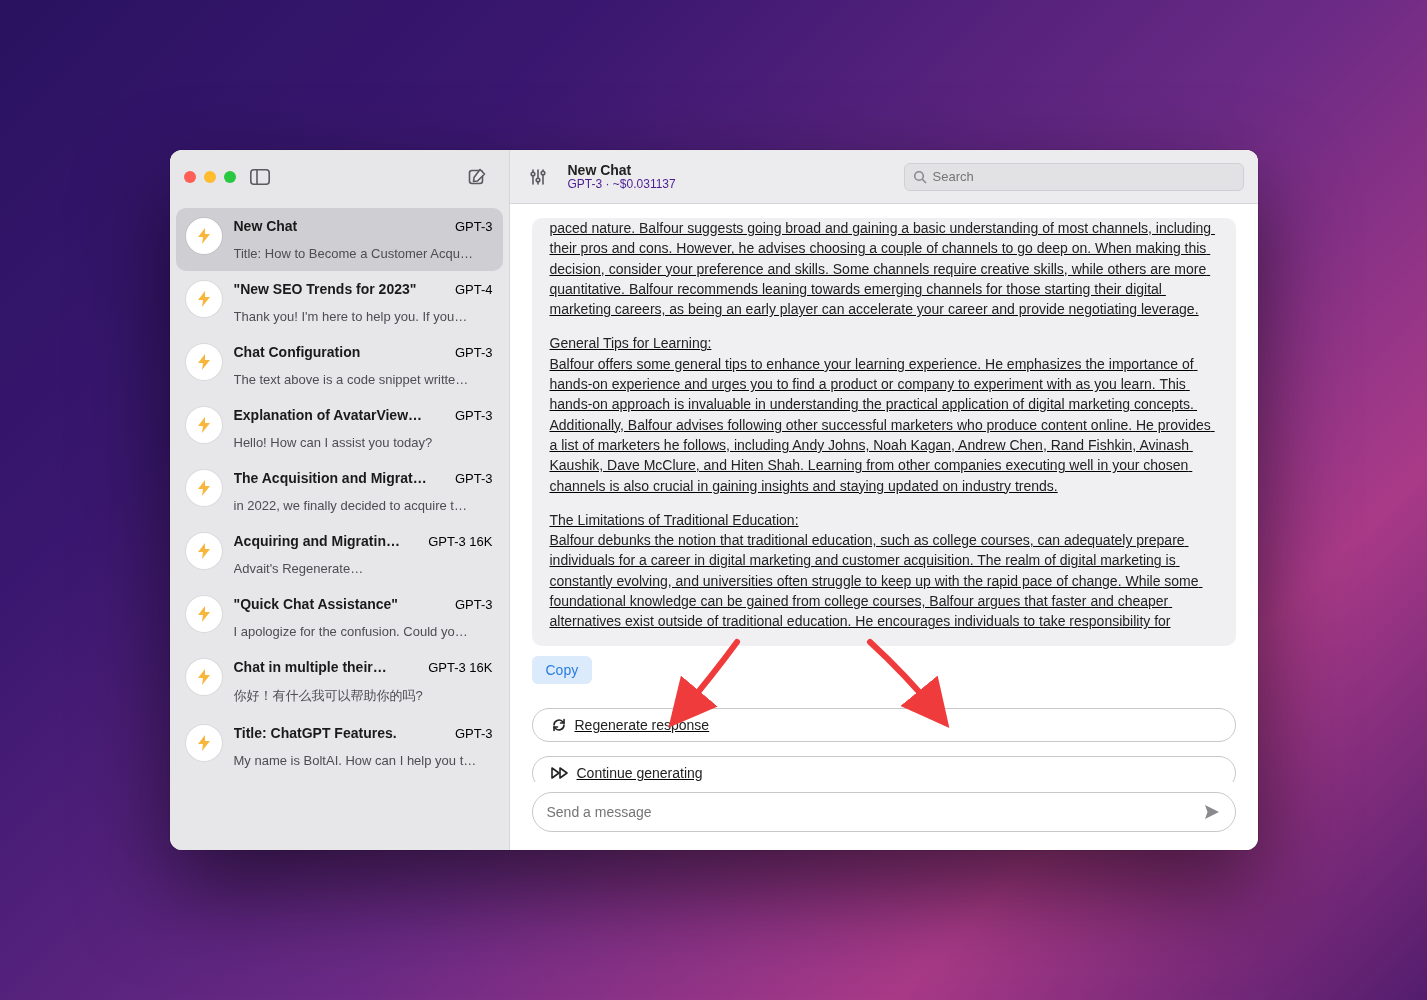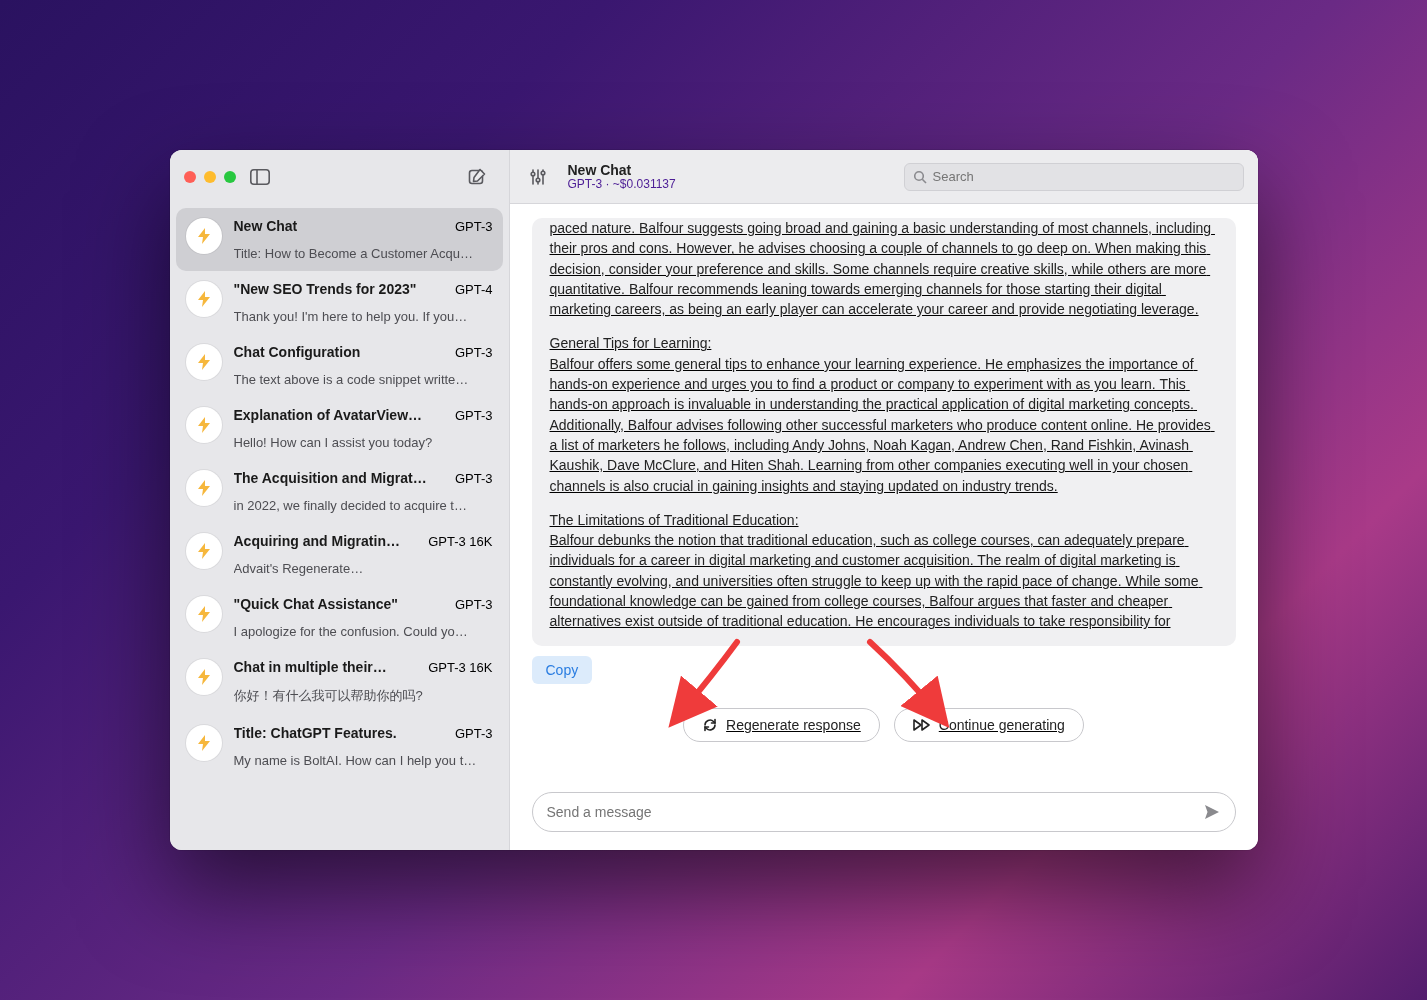--- a/index.html
+++ b/index.html
@@ -97,21 +97,21 @@
     background:#f0f0f2; border-radius:10px; padding:0 18px 14px 18px;
     font-size:14px; line-height:1.45; color:#222;
   }
   .message-bubble p { margin-top:14px; white-space:pre-wrap; }
   .copy-row { margin-top:10px; }
   .copy-btn {
     background:#dcebfb; color:#2a7de1; border:none; border-radius:6px;
     padding:6px 14px; font-size:14px; font-weight:500; cursor:pointer;
   }
   .action-row {
-    display:flex; justify-content:center; gap:14px; margin:24px 0 6px 0; position:relative;
+    display:flex; justify-content:center; gap:14px; margin:24px 0 6px 0; position:relative;flex-direction:column;
   }
   .pill-btn {
     border:1px solid #c8c8cc; background:#fff; border-radius:999px;
     padding:8px 18px; font-size:14px; color:#222; display:flex; align-items:center; gap:8px;
     cursor:pointer;
   }
   .input-row { padding:10px 22px 18px 22px; }
   .composer {
     border:1px solid #c8c8cc; border-radius:999px; height:40px;
     display:flex; align-items:center; padding:8px 14px; gap:10px;

